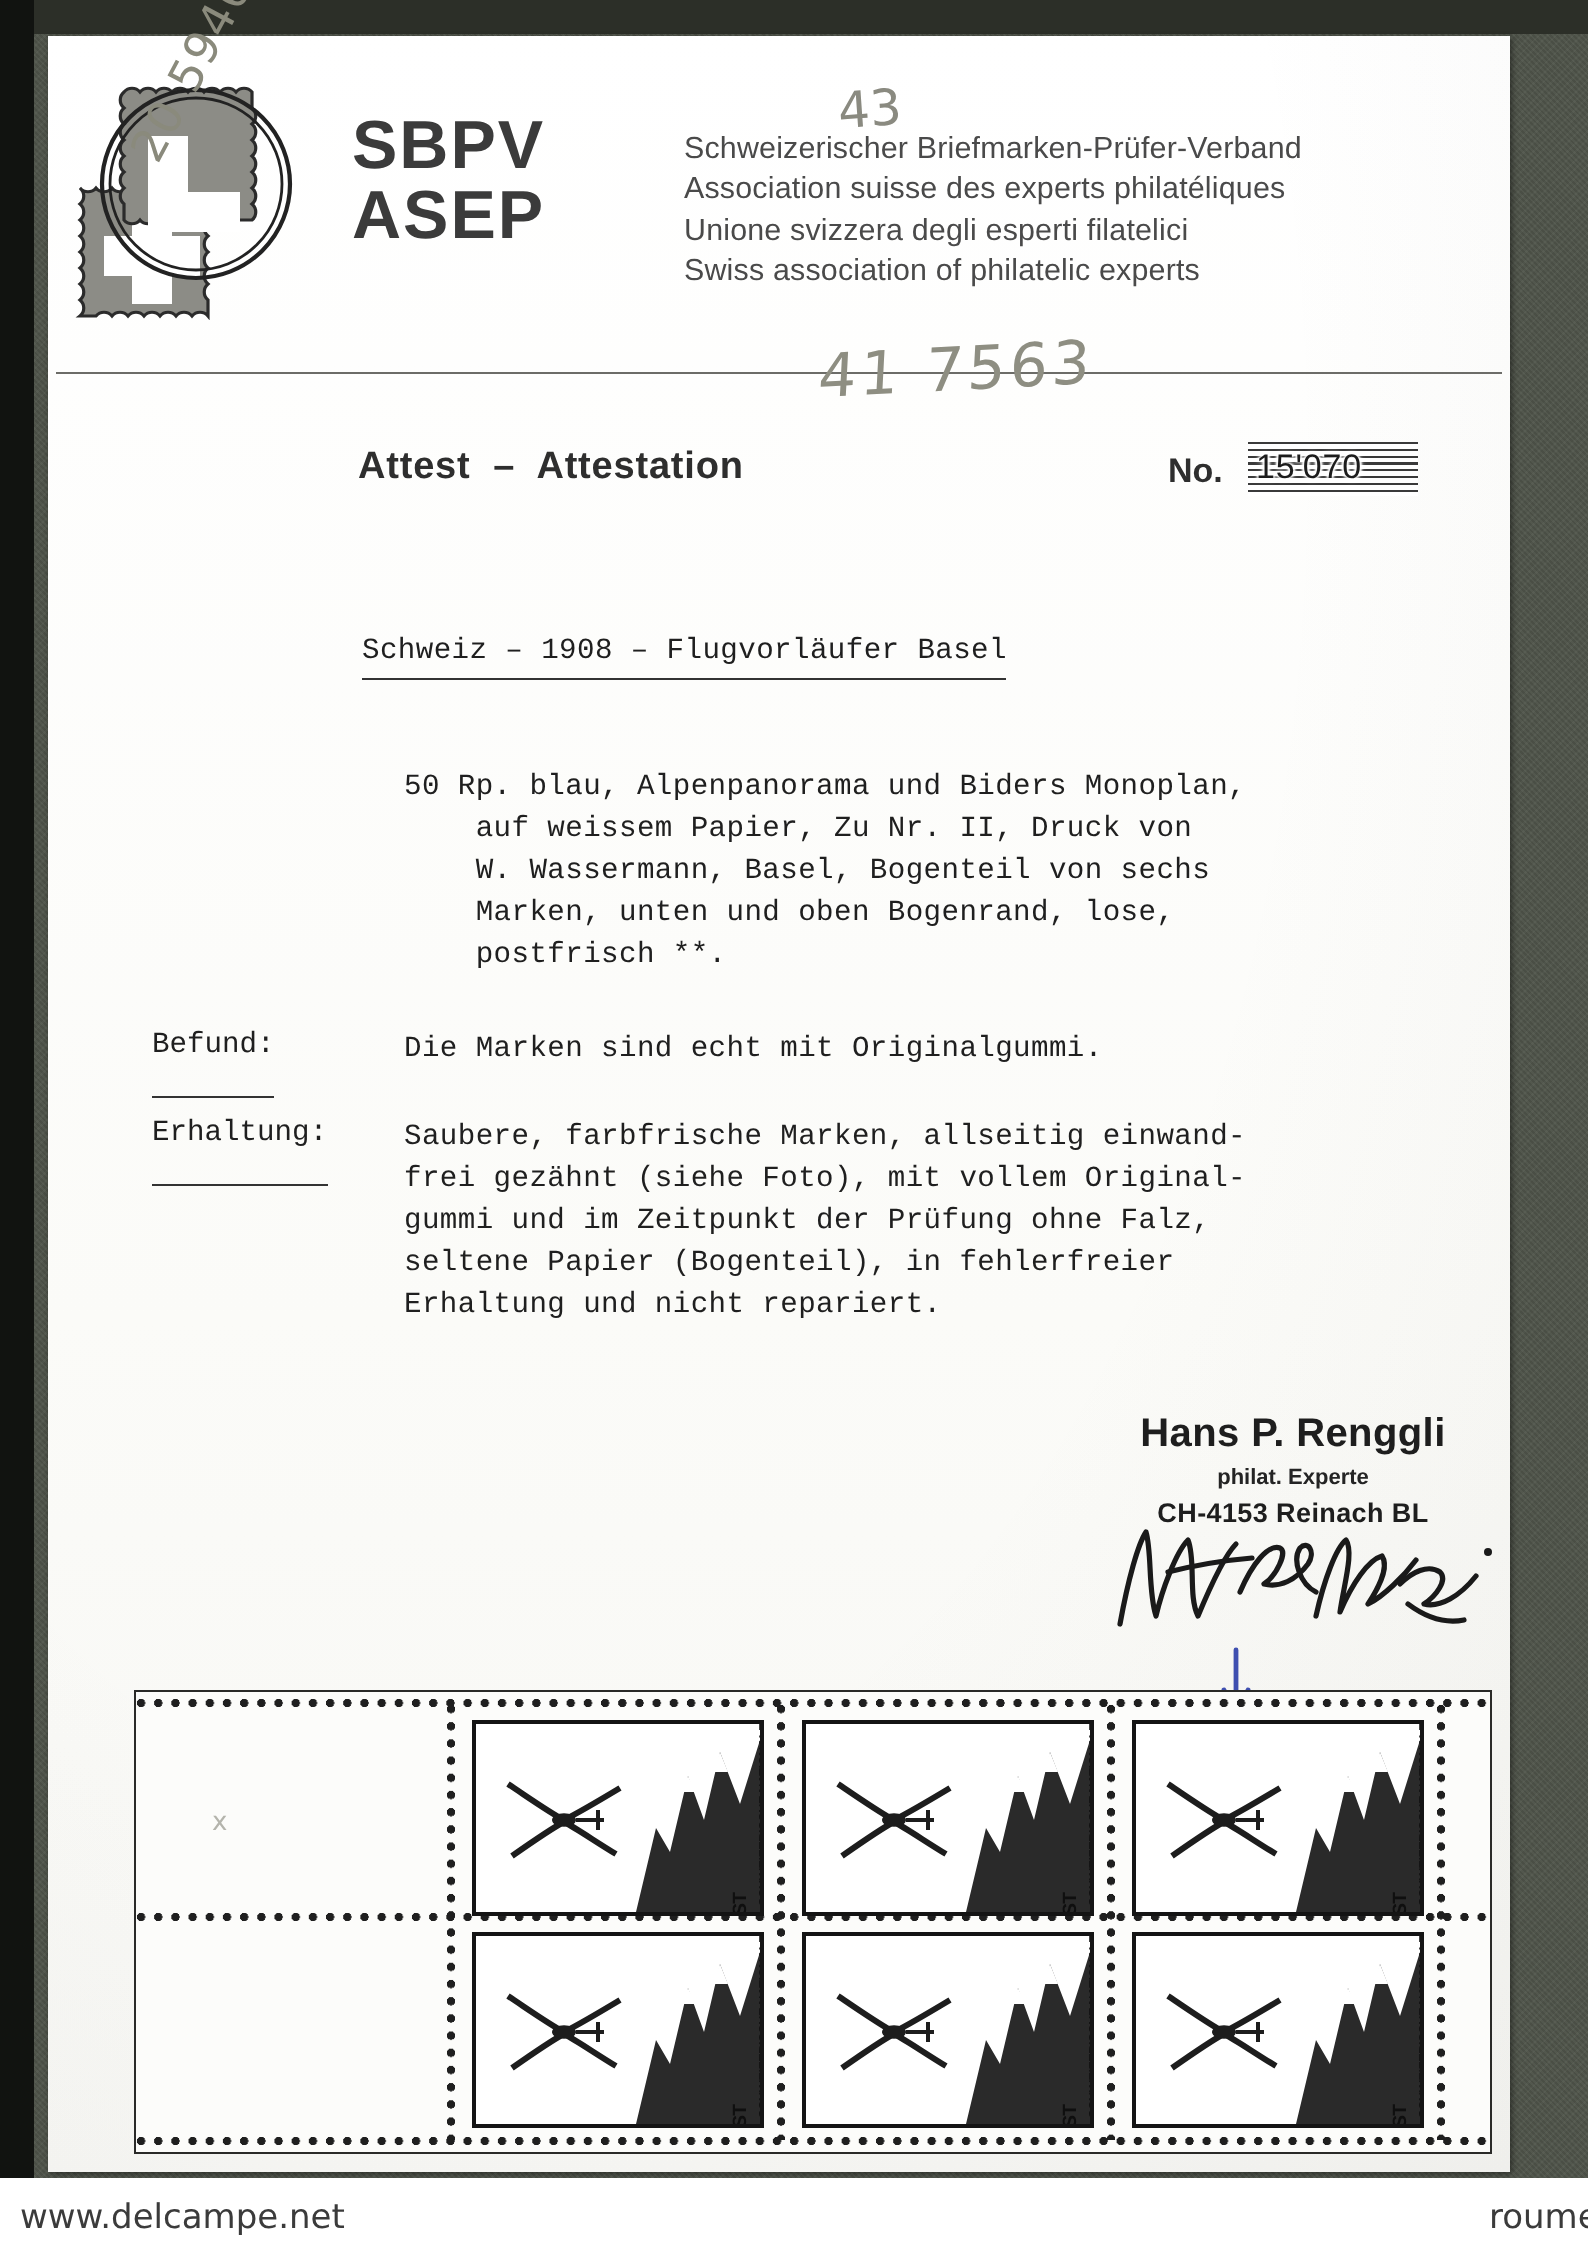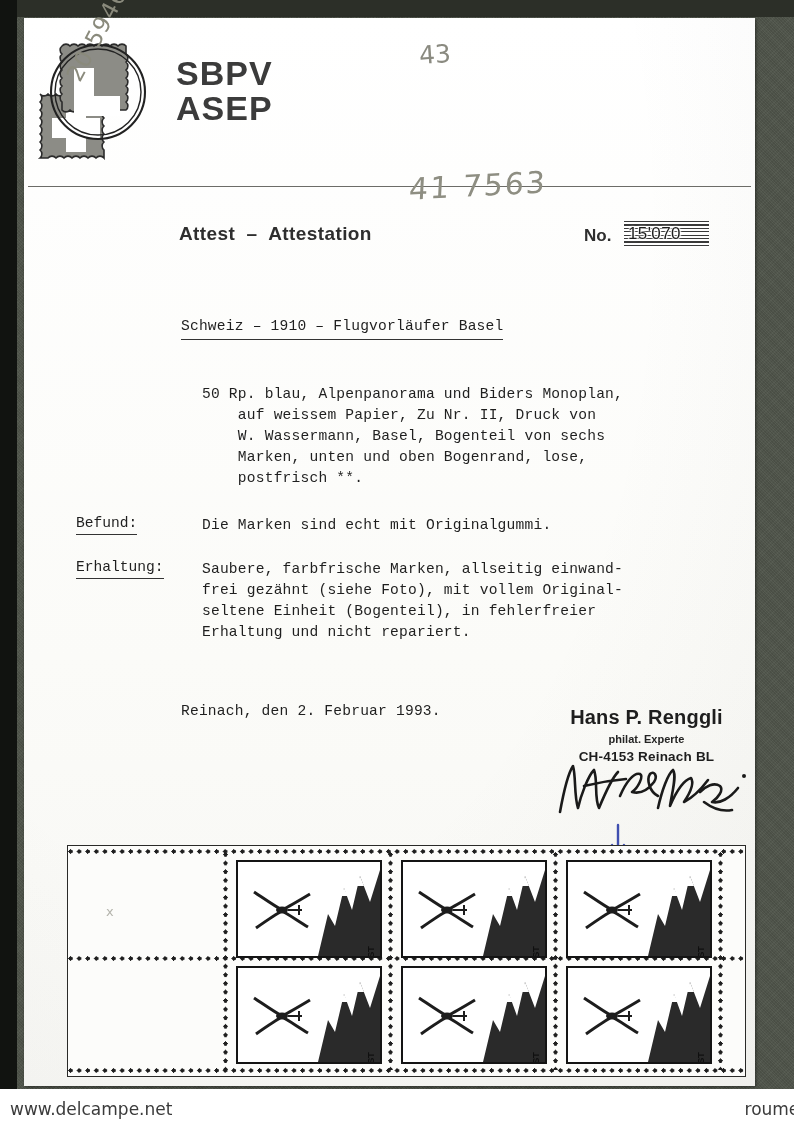--- a/index.html
+++ b/index.html
@@ -221,21 +221,21 @@
     left: 52px; top: 541px;
     width: 680px;
   }
   .field-label {
     position: absolute;
     left: 0; top: 0;
     font-family: "Liberation Mono", "DejaVu Sans Mono", monospace;
     font-size: 14.6px;
     color: #1f1f1f;
     border-bottom: 1px solid #333;
-    padding-bottom: 3px;
+    padding-bottom: 17px;
     white-space: pre;
   }
   .field-value {
     position: absolute;
     left: 126px; top: 0;
   }
 
   #place-date {
     position: absolute;
     left: 157px; top: 683px;
@@ -455,37 +455,43 @@
           <circle cx="64" cy="56" r="47" fill="none" stroke="#222" stroke-width="2.1"></circle>
           <circle cx="64" cy="56" r="43" fill="none" stroke="#222" stroke-width="1.4"></circle>
         </svg>
       </div>
 
       <div id="brand-block">
         <div class="brand-line">SBPV</div>
         <div class="brand-line">ASEP</div>
       </div>
 
+      <div id="org-names">
+        <div class="org-line">Schweizerischer Briefmarken-Prüfer-Verband</div>
+        <div class="org-line">Association suisse des experts philatéliques</div>
+        <div class="org-line">Unione svizzera degli esperti filatelici</div>
+        <div class="org-line">Swiss association of philatelic experts</div>
+      </div>
     </div>
 
     <div class="handwrite" id="hw-topleft">20
 5946</div>
     <div class="handwrite" id="hw-43">43</div>
     <div id="header-rule"></div>
     <div class="handwrite" id="hw-number">41 7563</div>
 
     <div id="attest-row">
       <div id="attest-title">Attest  –  Attestation</div>
       <div id="attest-no-label">No.</div>
       <div id="attest-no-field"></div>
       <div id="attest-no-value">15'070</div>
     </div>
 
     <div id="subject-line">
-      <span class="tw">Schweiz – 1910 – Flugvorläufer Basel</span>
+      <span class="tw">Schweiz – 1908 – Flugvorläufer Basel</span>
     </div>
 
     <div id="desc-block">
       <div class="tw tw-line">50 Rp. blau, Alpenpanorama und Biders Monoplan,</div>
       <div class="tw tw-line">    auf weissem Papier, Zu Nr. II, Druck von</div>
       <div class="tw tw-line">    W. Wassermann, Basel, Bogenteil von sechs</div>
       <div class="tw tw-line">    Marken, unten und oben Bogenrand, lose,</div>
       <div class="tw tw-line">    postfrisch **.</div>
     </div>
 
@@ -494,28 +500,26 @@
       <div class="field-value">
         <div class="tw tw-line">Die Marken sind echt mit Originalgummi.</div>
       </div>
     </div>
 
     <div id="erhaltung-row">
       <div class="field-label">Erhaltung:</div>
       <div class="field-value">
         <div class="tw tw-line">Saubere, farbfrische Marken, allseitig einwand-</div>
         <div class="tw tw-line">frei gezähnt (siehe Foto), mit vollem Original-</div>
-        <div class="tw tw-line">seltene Einheit (Bogenteil), in fehlerfreier</div>
+        <div class="tw tw-line">gummi und im Zeitpunkt der Prüfung ohne Falz,</div>
+        <div class="tw tw-line">seltene Papier (Bogenteil), in fehlerfreier</div>
         <div class="tw tw-line">Erhaltung und nicht repariert.</div>
       </div>
     </div>
 
-    <div id="place-date">
-      <div class="tw tw-line">Reinach, den 2. Februar 1993.</div>
-    </div>
 
     <div id="sig-block">
       <div id="sig-name">Hans P. Renggli</div>
       <div id="sig-role">philat. Experte</div>
       <div id="sig-address">CH-4153 Reinach BL</div>
       <div id="signature-stroke">
         <svg width="195" height="52" viewBox="0 0 195 52">
           <g fill="none" stroke="#1a1a1a" stroke-width="2.6" stroke-linecap="round" stroke-linejoin="round">
             <path d="M6 50 C10 28 15 10 19 4 C22 14 20 34 24 46 C27 33 34 14 40 8
                      C44 18 40 36 45 46 C50 34 58 16 64 10"></path>

